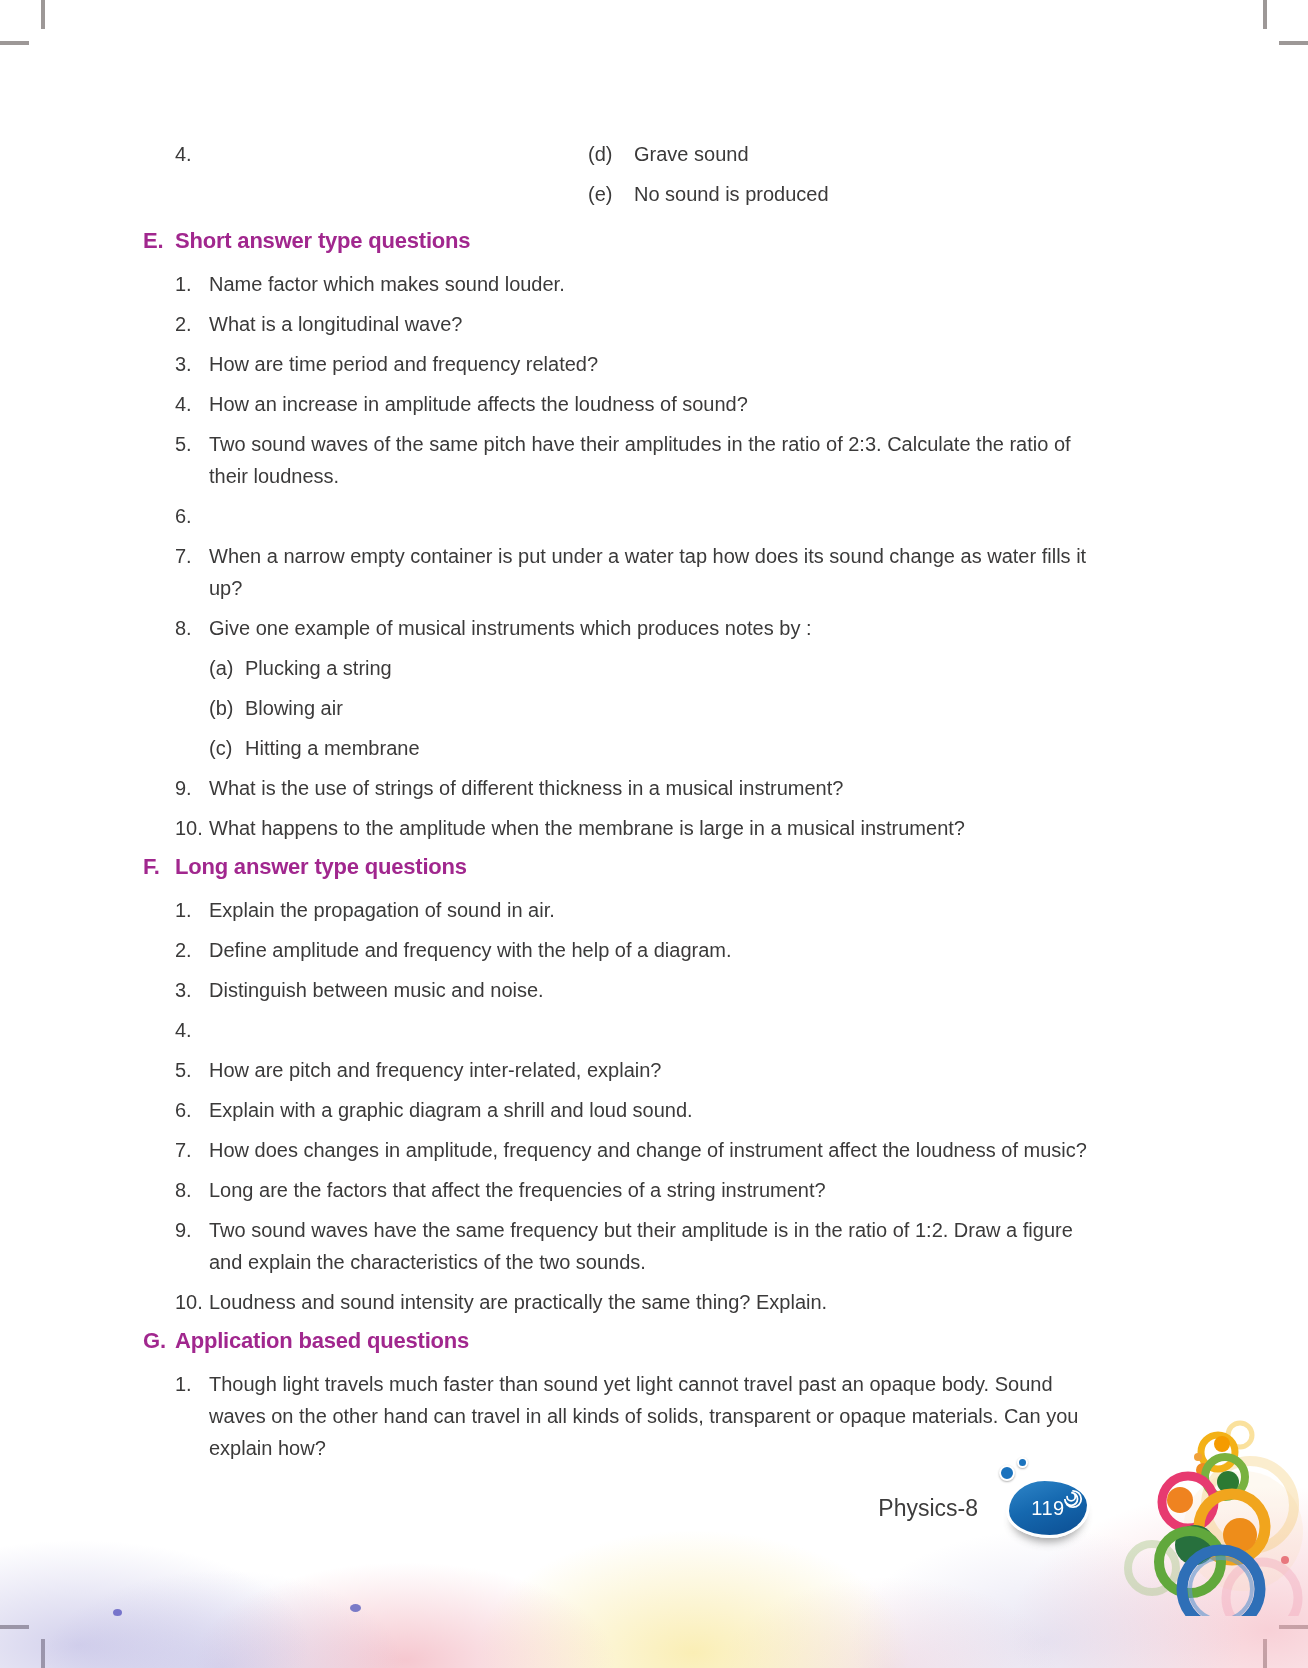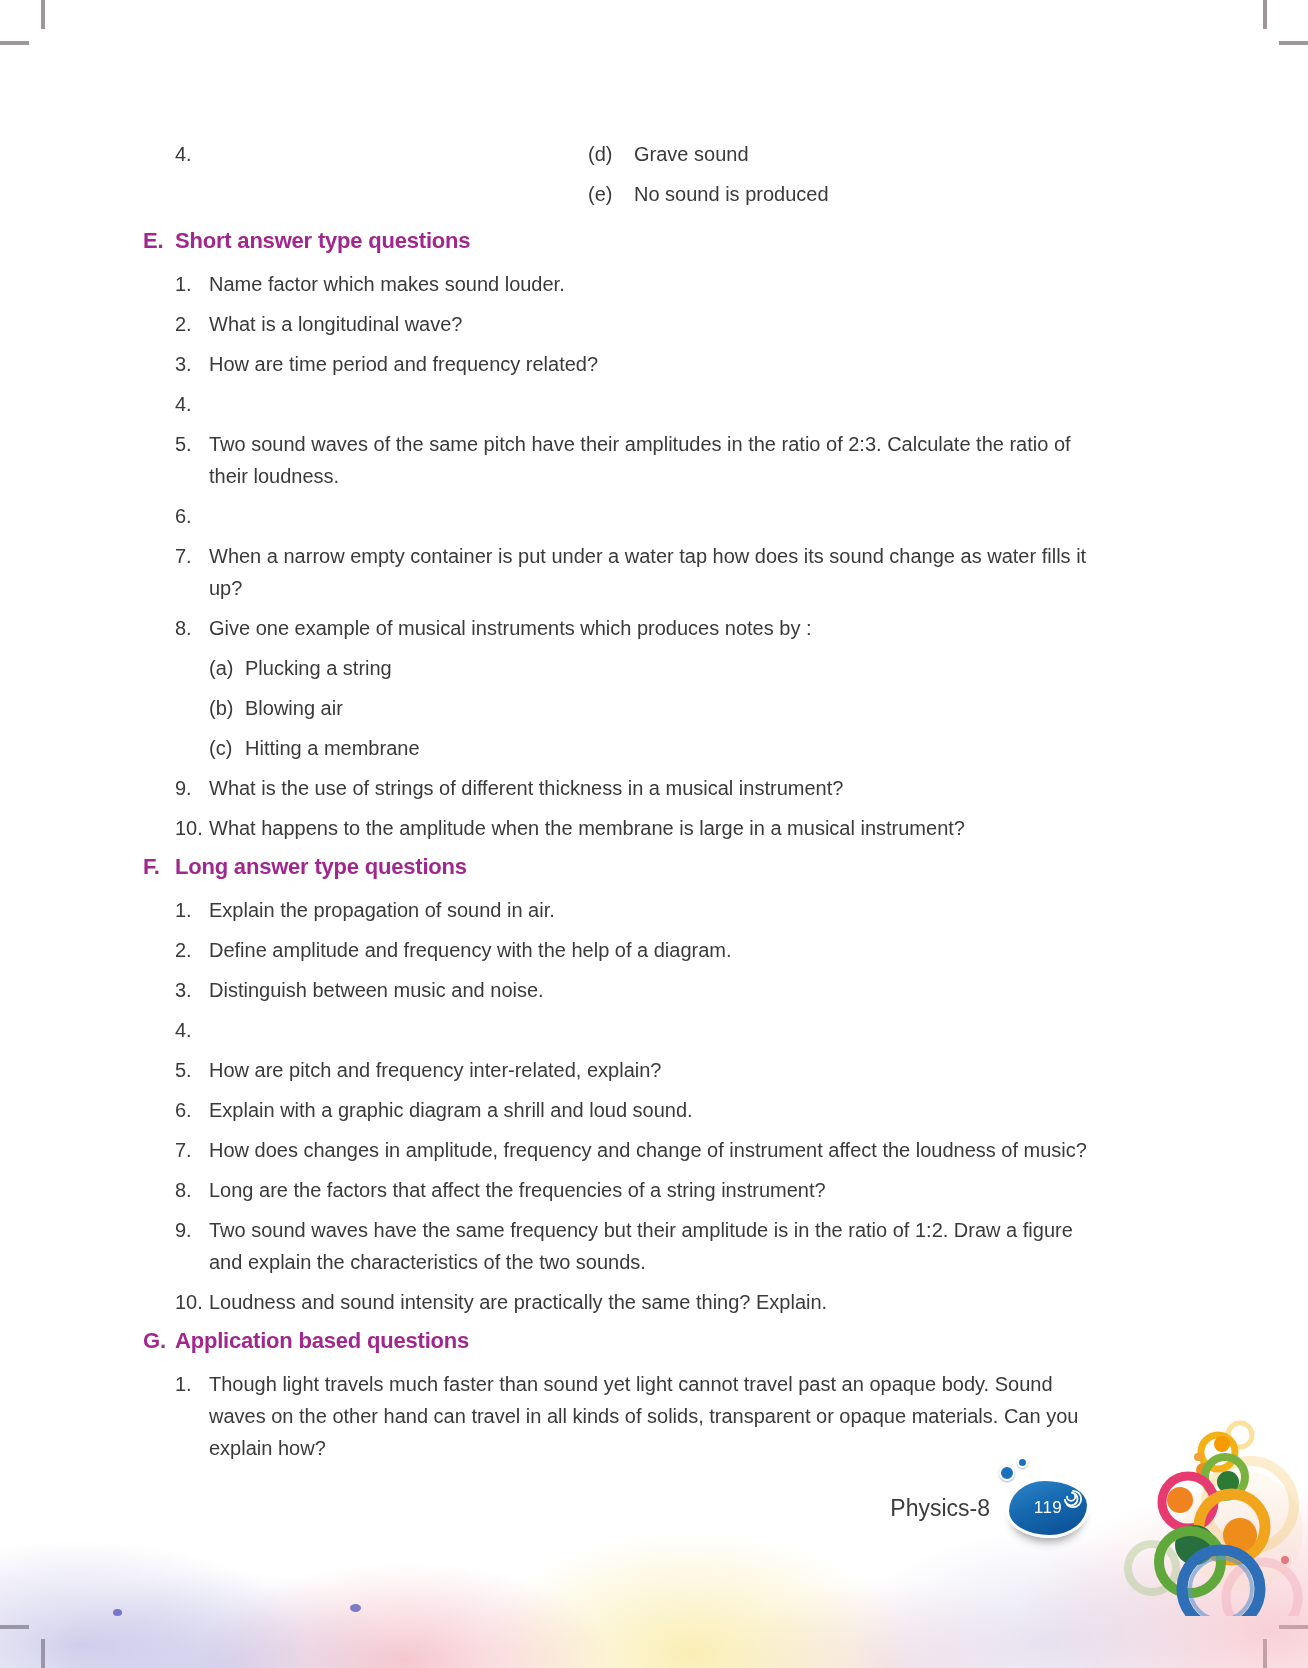--- a/index.html
+++ b/index.html
@@ -64,33 +64,33 @@
       radial-gradient(ellipse 280px 160px at 80% 86%, rgba(195,190,225,0.40), rgba(195,190,225,0) 70%),
       radial-gradient(ellipse 360px 200px at 97% 80%, rgba(242,170,182,0.55), rgba(242,170,182,0) 72%);
   }
   .speck{position:absolute;border-radius:50%;z-index:2;}
   .speck1{left:113px;bottom:52px;width:9px;height:7px;background:#5d5ac2;opacity:.8;}
   .speck2{left:350px;bottom:56px;width:11px;height:8px;background:#4f55bb;opacity:.75;}
   .speck3{left:1281px;bottom:104px;width:8px;height:8px;background:#e0475a;opacity:.8;}
   .circles-svg{position:absolute;right:0;bottom:52px;width:215px;height:285px;z-index:2;}
   .badge-row{
     position:absolute;right:218px;bottom:130px;z-index:4;
-    display:flex;align-items:center;gap:16px;
+    display:flex;align-items:center;gap:28px;
   }
   .book-title{font-size:23px;color:#3d3c3c;line-height:26px;}
   .page-badge{
     position:relative;
     width:78px;height:54px;
     background:linear-gradient(160deg,#2f86c9 0%,#1568af 45%,#0c4e92 100%);
     border:3px solid #ffffff;
     border-radius: 46% 54% 48% 52% / 55% 45% 55% 45%;
     box-shadow:0 10px 8px -6px rgba(60,60,60,0.45);
     display:flex;align-items:center;justify-content:center;
   }
-  .page-number{color:#ffffff;font-size:17px;letter-spacing:0.5px;}
+  .page-number{color:#ffffff;font-size:20px;letter-spacing:0.5px;}
   .badge-swirl{position:absolute;right:4px;top:8px;width:20px;height:20px;}
   .badge-dot{position:absolute;background:#1a72bd;border-radius:50%;border:2px solid #ffffff;box-shadow:0 1px 2px rgba(0,0,0,.3);}
   .badge-dot1{width:12px;height:12px;left:-10px;top:-16px;}
   .badge-dot2{width:7px;height:7px;left:8px;top:-24px;}
 </style>
 </head>
 <body>
 
 <div class="page">
 
@@ -134,20 +134,21 @@
           <div class="q-item">
             <span class="q-num">2.</span>
             <div class="q-text">What is a longitudinal wave?</div>
           </div>
           <div class="q-item">
             <span class="q-num">3.</span>
             <div class="q-text">How are time period and frequency related?</div>
           </div>
           <div class="q-item">
             <span class="q-num">4.</span>
+            <div class="q-text">How an increase in amplitude affects the loudness of sound?</div>
           </div>
           <div class="q-item">
             <span class="q-num">5.</span>
             <div class="q-text">Two sound waves of the same pitch have their amplitudes in the ratio of 2:3. Calculate the ratio of their loudness.</div>
           </div>
           <div class="q-item">
             <span class="q-num">6.</span>
           </div>
           <div class="q-item">
             <span class="q-num">7.</span>

